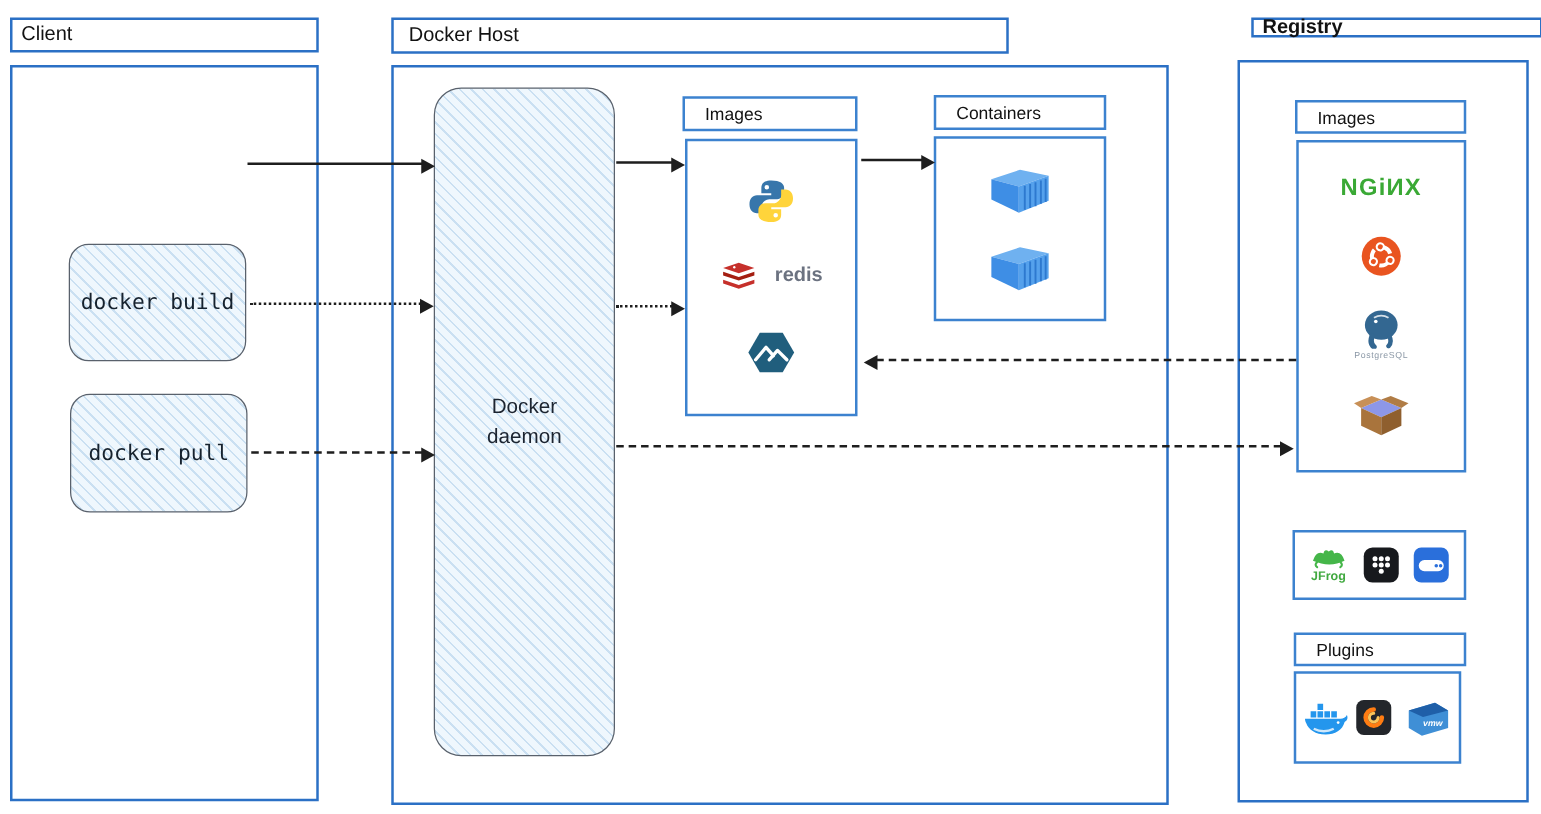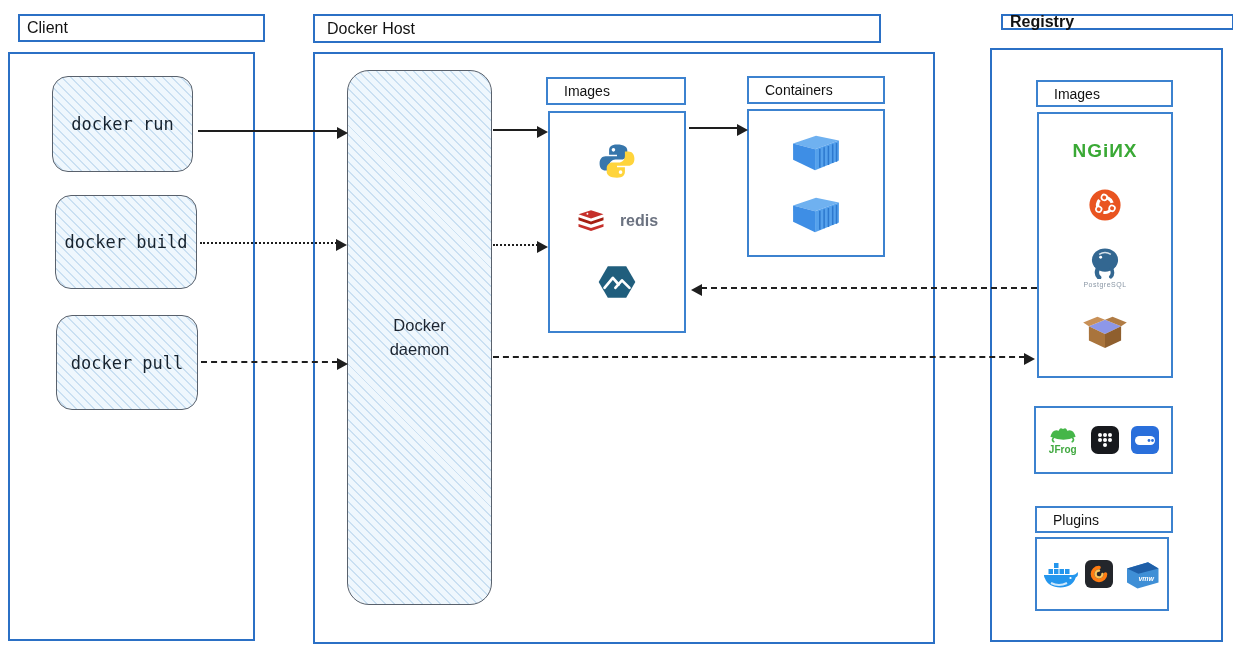--- a/index.html
+++ b/index.html
@@ -47,36 +47,33 @@
   .redis-label{font-size:16px;color:#6b7280;font-weight:bold;}
   .nginx-word{font-size:19px;font-weight:bold;color:#3aa935;letter-spacing:1px;}
   .pg-label{font-size:7px;color:#8a97a5;letter-spacing:.5px;}
   .jfrog-label{font-size:10px;font-weight:bold;color:#41a940;margin-top:-3px;}
 </style>
 </head>
 <body>
 
 <div class="canvas">
 
-  <div class="sec-title" style="left:8px;top:14px;width:247px;height:28px;margin-left:10px;">
+  <div class="sec-title" style="left:8px;top:14px;width:247px;height:28px;">
     <span>Client</span>
   </div>
   <div class="sec-body" style="left:8px;top:52px;width:247px;height:589px;"></div>
 
-  <div class="sketch" style="left:52px;top:76px;width:141px;height:96px;">
-    <span class="cmd">docker run</span>
-  </div>
   <div class="sketch" style="left:55px;top:195px;width:142px;height:94px;">
     <span class="cmd">docker build</span>
   </div>
   <div class="sketch" style="left:56px;top:315px;width:142px;height:95px;">
     <span class="cmd">docker pull</span>
   </div>
 
-  <div class="sec-title" style="left:313px;top:14px;width:568px;height:29px;padding-left:12px;">
+  <div class="sec-title" style="left:313px;top:14px;width:494px;height:29px;padding-left:12px;">
     <span>Docker Host</span>
   </div>
   <div class="sec-body" style="left:313px;top:52px;width:622px;height:592px;"></div>
 
   <div class="sketch" style="left:347px;top:70px;width:145px;height:535px;border-radius:22px;">
     <span class="daemon-label">Docker daemon</span>
   </div>
 
   <div class="panel-title" style="left:546px;top:77px;width:140px;height:28px;">
     <span>Images</span>
@@ -170,21 +167,21 @@
       <svg width="48" height="36" viewBox="0 0 48 38">
         <polygon points="7,13 24,6 41,13 24,21" fill="#8d97e8"></polygon>
         <polygon points="7,13 24,21 24,36 7,28" fill="#a9743c"></polygon>
         <polygon points="41,13 24,21 24,36 41,28" fill="#8f5f2e"></polygon>
         <polygon points="7,13 1,9 16,3 24,6" fill="#c89057"></polygon>
         <polygon points="41,13 47,9 32,3 24,6" fill="#b07c45"></polygon>
       </svg>
     </span>
   </div>
 
-  <div class="panel-body row" style="left:1034px;top:406px;width:139px;height:68px;">
+  <div class="panel-body row" style="left:1034px;top:424px;width:139px;height:56px;">
 
     <span class="icon">
       <svg width="32" height="20" viewBox="0 0 38 22">
         <path d="M4 13 Q7 3 14 6 Q15 1 19 4 Q23 1 24 6 Q31 3 34 13 Q20 20 4 13 Z" fill="#45b649"></path>
         <path d="M8 14 q-3 3 0 5 M30 14 q3 3 0 5" stroke="#45b649" stroke-width="2" fill="none" stroke-linecap="round"></path>
       </svg>
       <span class="jfrog-label">JFrog</span>
     </span>
 
     <span class="icon">

